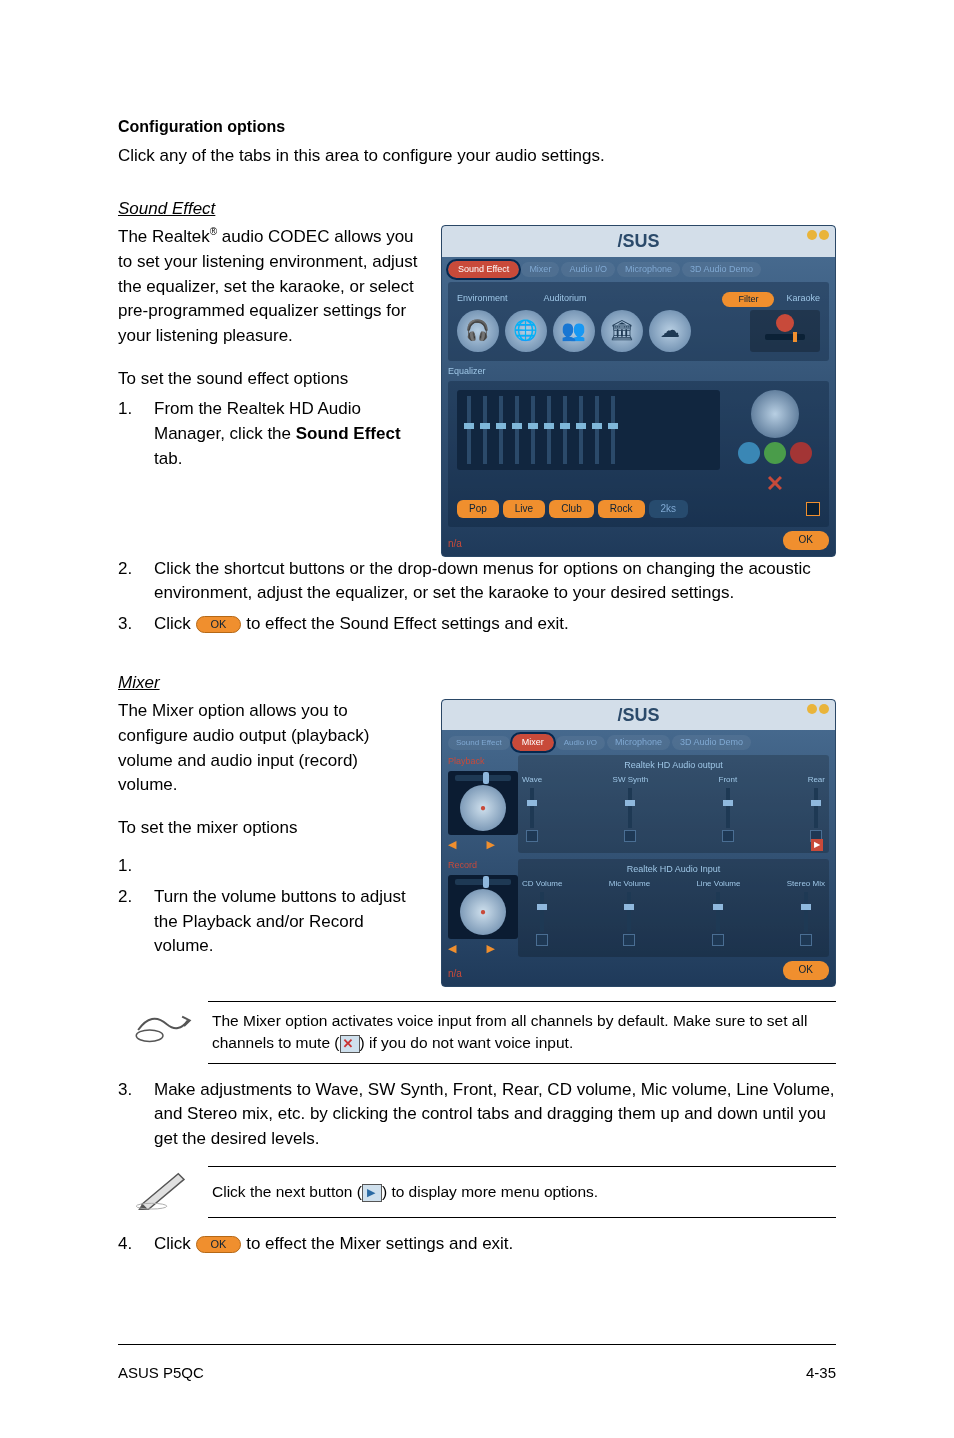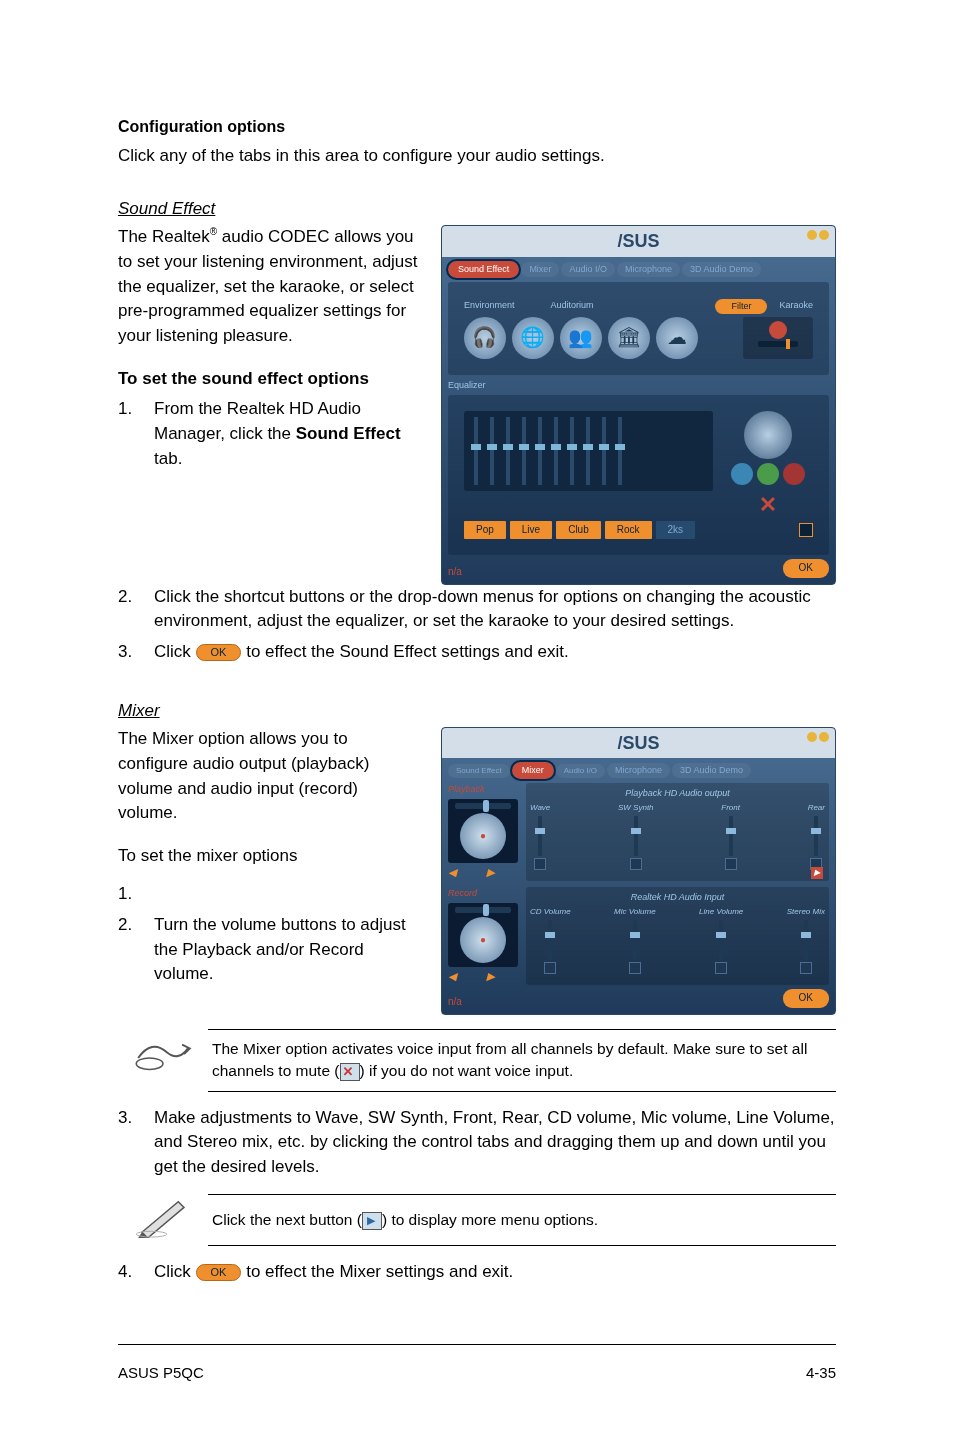--- a/index.html
+++ b/index.html
@@ -92,21 +92,21 @@
     position: relative;
   }
   .tab.circled {
     outline: 2px solid #06284f;
     border-radius: 12px;
     padding: 2px 10px;
   }
   .sub-panel {
     background: rgba(10,30,55,0.35);
     border-radius: 3px;
-    padding: 16px;
+    padding: 9px;
     margin-bottom: 4px;
   }
   .big-icons { display:flex; gap:6px; align-items:center; }
   .big-icons .circ {
     width:42px; height:42px; border-radius:50%;
     background: radial-gradient(#b8cfe3,#5c7ea2);
     display:flex; align-items:center; justify-content:center;
     color:#1e3954; font-size:20px;
   }
   .karaoke-box {
@@ -124,28 +124,28 @@
   .eq-thumb { position:absolute; left:-3px; top:40%; width:10px; height:6px; background:#7fb7d9; }
   .eq-side { width:90px; display:flex; flex-direction:column; gap:4px; align-items:center; justify-content:center; }
   .eq-knob{width:48px;height:48px;border-radius:50%;background:radial-gradient(#b8cfe3,#3f5f82);}
   .eq-mini{display:flex; gap:4px;}
   .eq-mini div{width:22px;height:22px;border-radius:50%;}
   .eq-mini .m1{background:#3a87b5;}
   .eq-mini .m2{background:#4a9c4a;}
   .eq-mini .m3{background:#a33535;}
   .red-x{width:28px;height:28px;color:#c84a3a;font-size:22px;font-weight:bold;text-align:center;}
   .preset-row{display:flex; gap:4px; margin-top:4px; align-items:center;}
-  .preset{flex:0 0 auto; padding:2px 12px; font-size:10px; background:#f08f2e; color:#0b2136; border-radius:1px;}
+  .preset{flex:0 0 auto; padding:2px 12px; font-size:10px; background:#f08f2e; color:#0b2136; border-radius:6px;}
   .preset.last{background:#274b6e;color:#7fa8d2;}
   .preset-sel{width:14px;height:14px;background:#0b2136;border:1px solid #f08f2e;}
   .ok-footer{display:flex;justify-content:flex-end;margin-top:4px;}
   .ok-btn-mini{padding:2px 16px;background:#f08f2e;color:#0b2136;font-size:10px;border-radius:9px;}
   .lefttag{position:absolute;bottom:4px;left:6px;color:#c84a3a;font-size:10px;}
 
-  .mixer-row{display:flex;gap:8px;font-style:italic;}
+  .mixer-row{display:flex;}
   .mixer-left{width:70px;}
   .mixer-label{font-size:9px;color:#c84a3a;margin-bottom:3px;}
   .master{background:#0b1c32;border-radius:3px;padding:4px;display:flex;flex-direction:column;align-items:center;gap:4px;}
   .hslider{width:56px;height:6px;background:#1e3954;position:relative;border-radius:2px;}
   .hslider::after{content:'';position:absolute;top:-3px;left:50%;width:6px;height:12px;background:#8fb8dd;border-radius:2px;}
   .big-round{width:46px;height:46px;border-radius:50%;background:radial-gradient(#cfe0ed,#5c7ea2);display:flex;align-items:center;justify-content:center;}
   .arrows{display:flex;gap:30px;margin-top:2px;}
   .arrows span{color:#f08f2e;font-size:11px;}
   .mixer-right{flex:1;background:rgba(0,0,0,0.2);border-radius:3px;padding:4px;}
   .mix-head{font-size:9px;color:#9ec6e6;text-align:center;margin-bottom:2px;}
@@ -204,21 +204,21 @@
   <h2 class="config-title">Configuration options</h2>
   <p>Click any of the tabs in this area to configure your audio settings.</p>
 
   <span class="section-label">Sound Effect</span>
 
   <div class="two-col">
     <div class="text-col">
       <p>
         <span>The Realtek</span><sup>®</sup><span> audio CODEC allows you to set your listening environment, adjust the equalizer, set the karaoke, or select pre-programmed equalizer settings for your listening pleasure.</span>
       </p>
-      <p style="margin-bottom:6px;font-weight:bold;">To set the sound effect options</p>
+      <p style="margin-bottom:6px;">To set the sound effect options</p>
       <ol class="numbered">
         <li>
           <span class="num">1.</span>
           <span class="li-text">
             <span>From the Realtek HD Audio Manager, click the </span><b>Sound Effect</b><span> tab.</span>
           </span>
         </li>
       </ol>
     </div>
     <div class="img-box">
@@ -401,21 +401,21 @@
               <div class="big-round">
                   <span style="color:#c84a3a;font-size:10px;">●</span>
                 </div>
             </div>
             <div class="arrows">
                 <span>◀</span>
                 <span>▶</span>
               </div>
           </div>
           <div class="mixer-right" style="position:relative;">
-            <div class="mix-head">Playback HD Audio output</div>
+            <div class="mix-head">Realtek HD Audio output</div>
             <div class="mix-cols">
               <div class="mix-col">
                   <span class="mix-col-label">Wave</span>
                   <div class="vslider"></div>
                   <div class="mute-sq"></div>
                 </div>
               <div class="mix-col">
                   <span class="mix-col-label">SW Synth</span>
                   <div class="vslider"></div>
                   <div class="mute-sq"></div>

